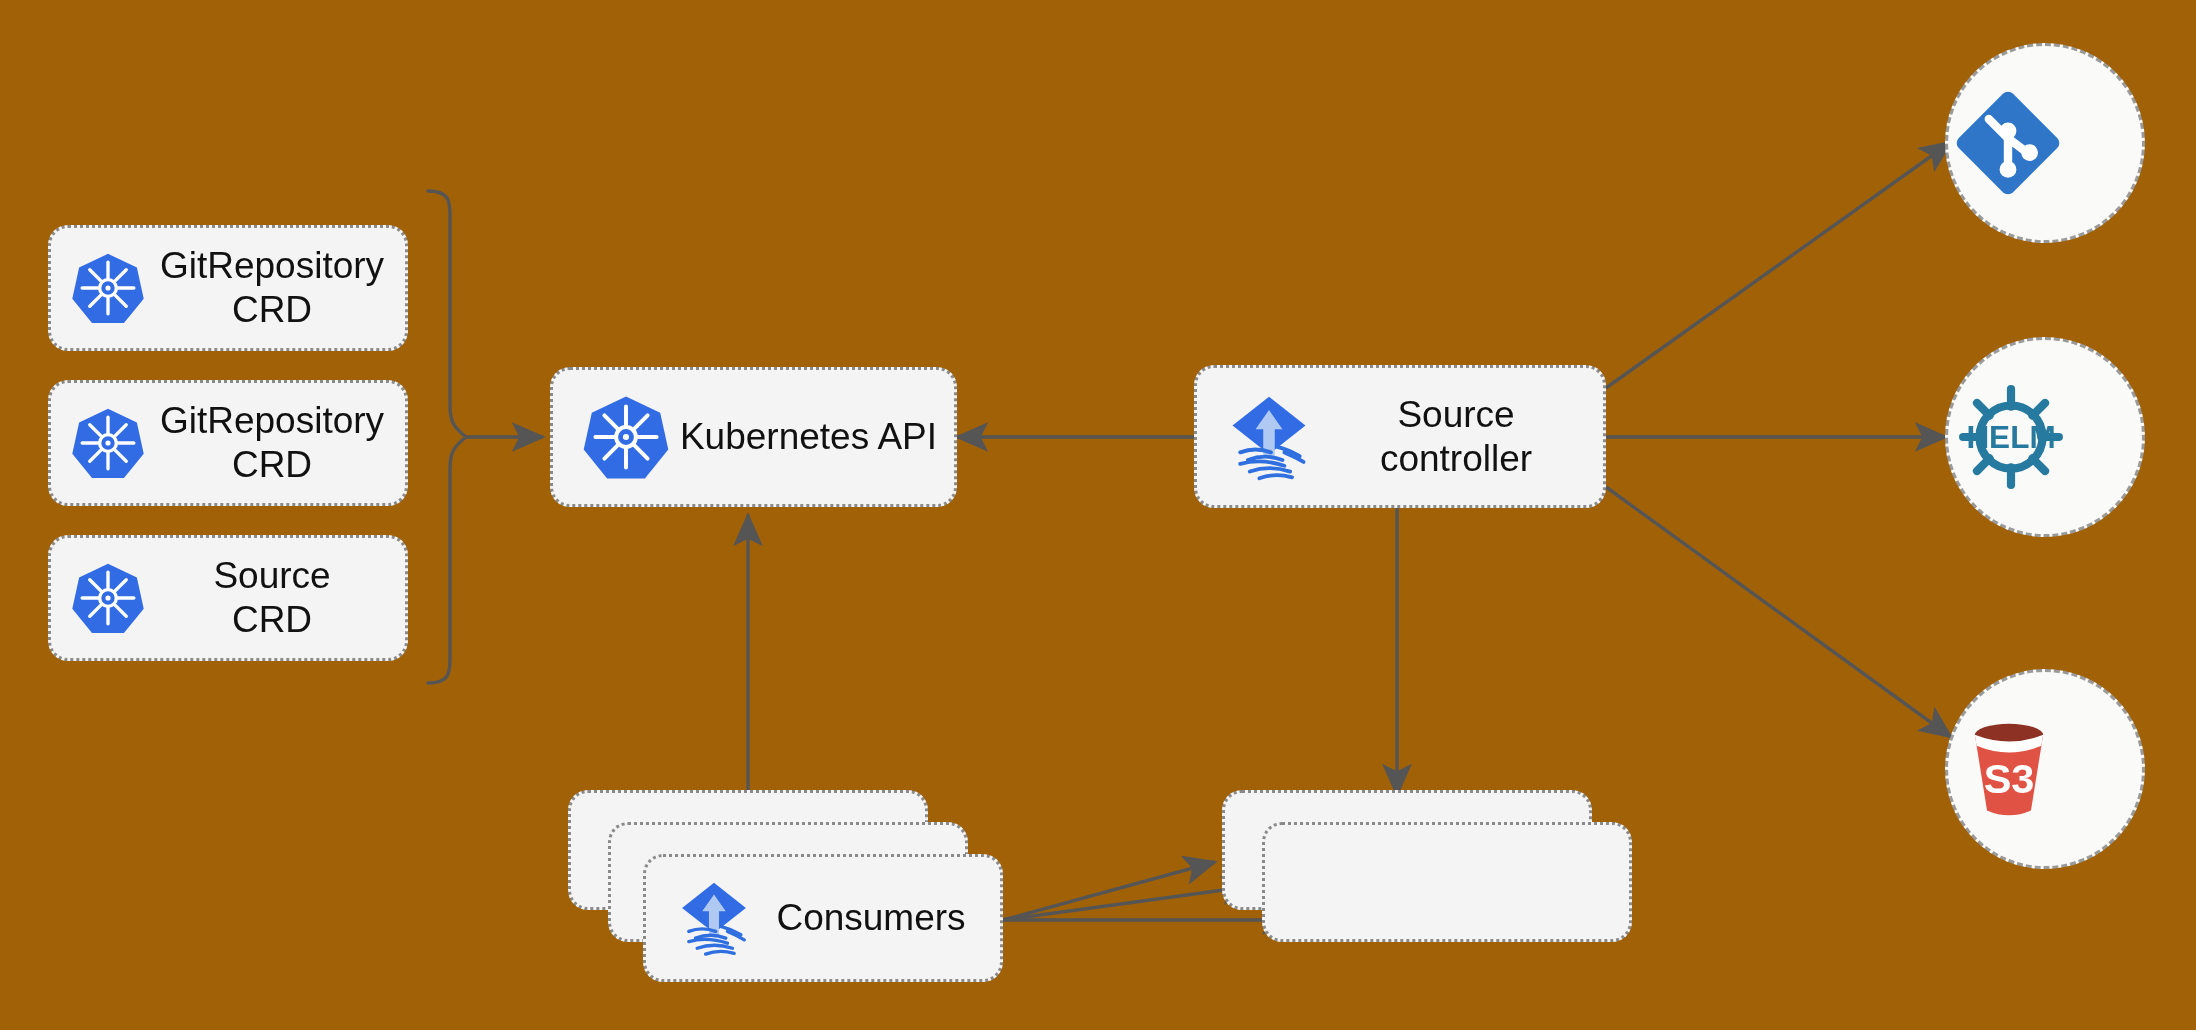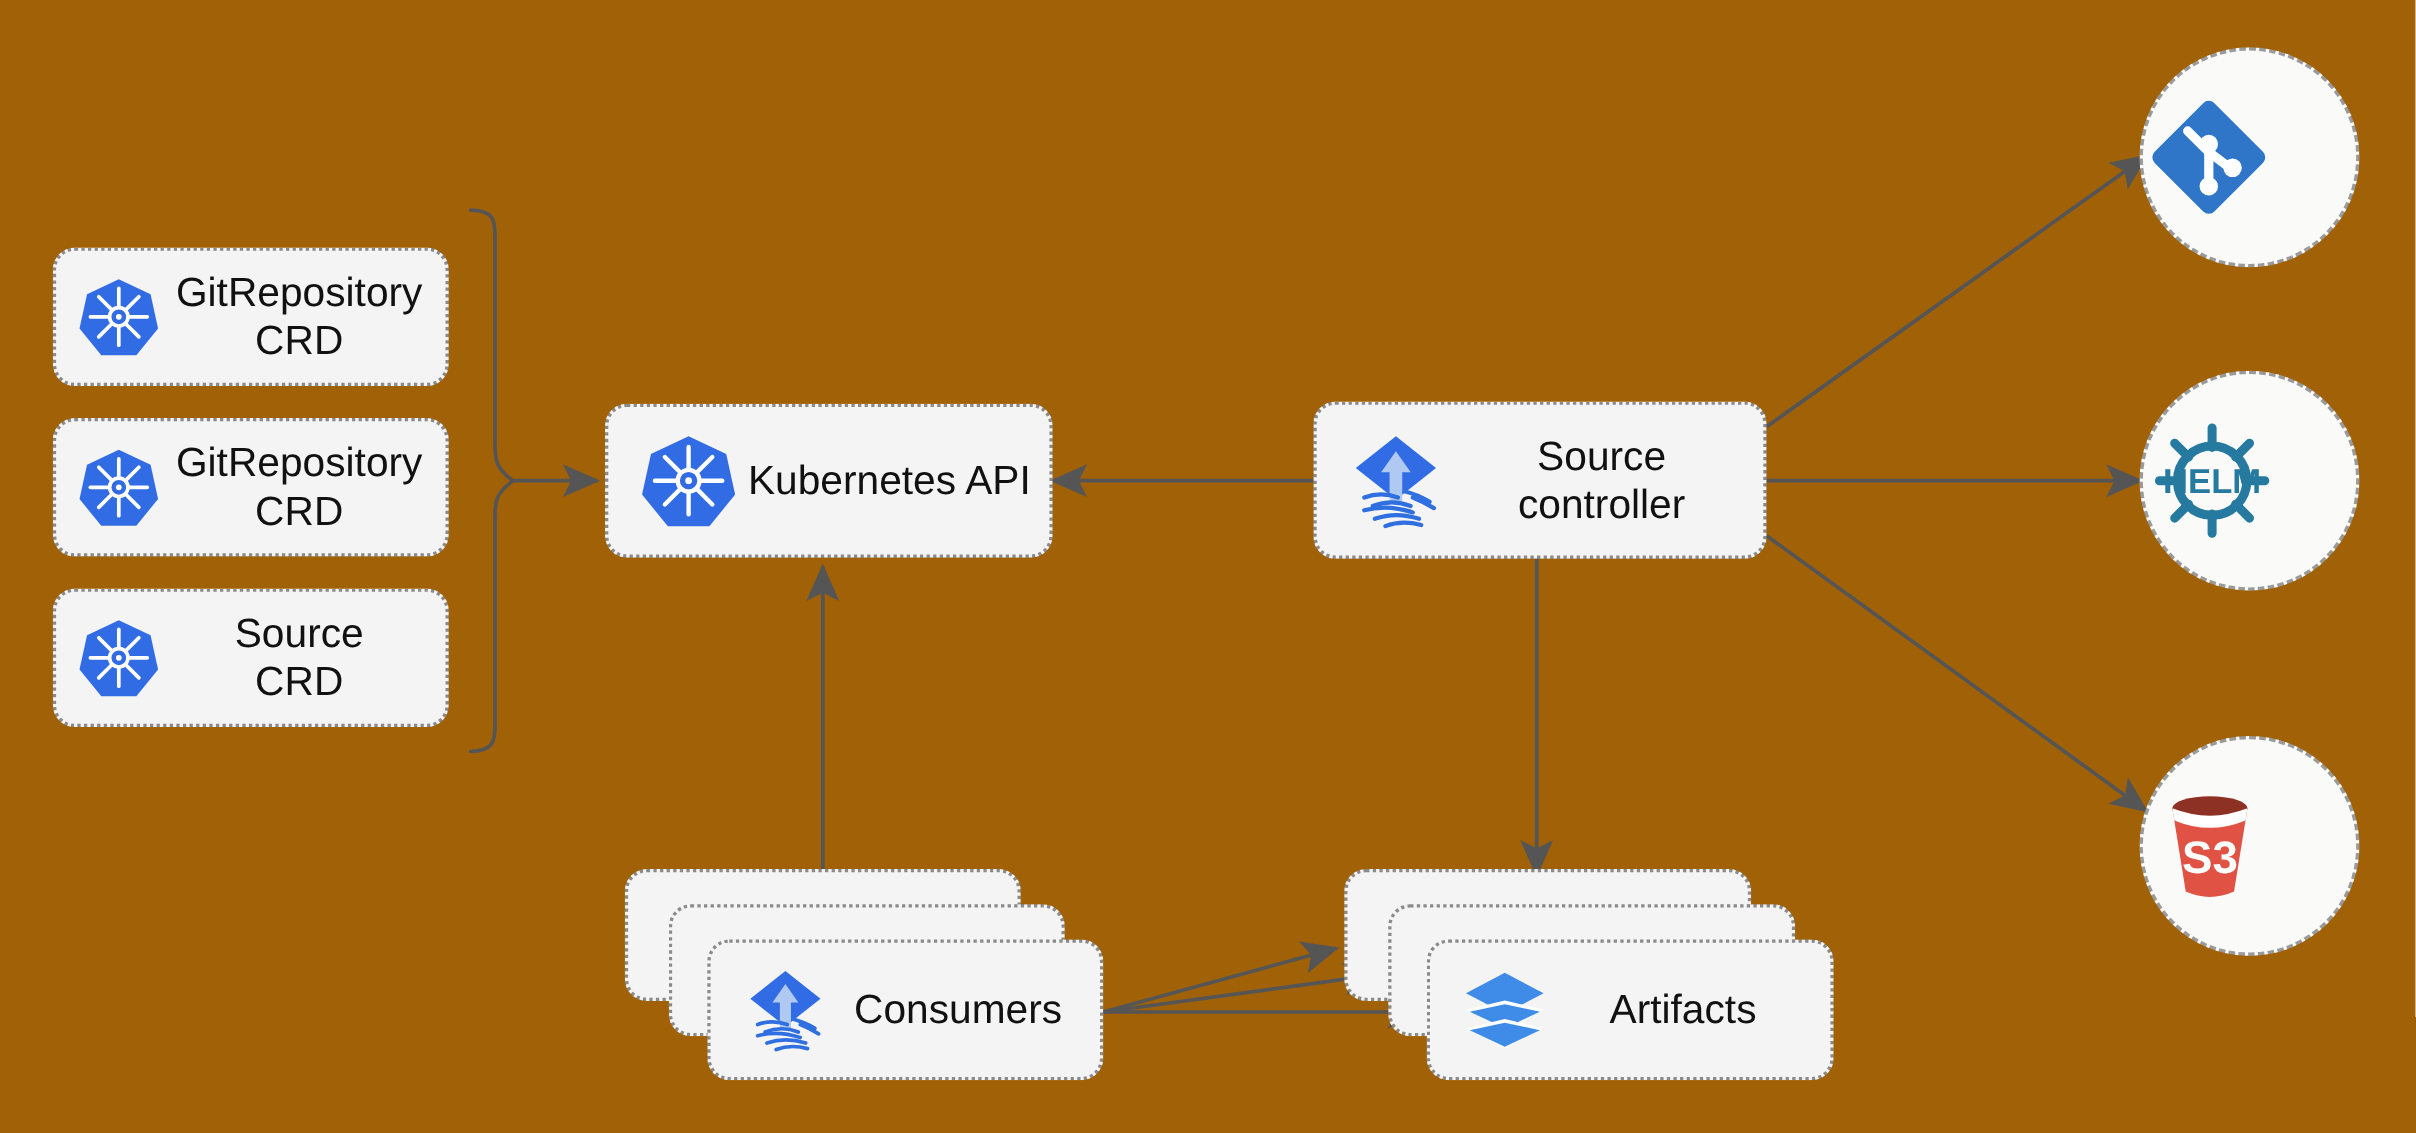--- a/index.html
+++ b/index.html
@@ -275,32 +275,20 @@
           </g>
         </svg>
       </span>
       <span class="label">Consumers</span>
     </div>
   </div>
 
   <div class="stack" style="left:1222px; top:790px; width:450px; height:195px;">
     <div class="sheet s1" style="width:370px; height:120px;"></div>
     <div class="sheet s2" style="width:370px; height:120px;"></div>
-    <div class="sheet s3" style="width:370px; height:128px;">
-      <span class="ico">
-        <svg width="84" height="84" viewBox="0 0 100 100">
-          <path d="M50 10 L92 32 L50 54 L8 32 Z" fill="#3E8BE8"></path>
-          <path d="M50 40 L92 50 L50 72 L8 50 Z" fill="#ffffff"></path>
-          <path d="M50 44 L88 52 L50 70 L12 52 Z" fill="#3E8BE8"></path>
-          <path d="M50 60 L92 70 L50 92 L8 70 Z" fill="#ffffff"></path>
-          <path d="M50 64 L88 72 L50 90 L12 72 Z" fill="#3E8BE8"></path>
-        </svg>
-      </span>
-      <span class="label">Artifacts</span>
-    </div>
   </div>
 
   <div class="circ" style="left:1945px; top:43px;">
     <span>
       <svg width="120" height="120" viewBox="0 0 100 100">
         <rect x="18" y="18" width="64" height="64" rx="6" transform="rotate(45 50 50)" fill="#2F76C8"></rect>
         <g stroke="#ffffff" stroke-width="7" stroke-linecap="round" fill="none">
           <line x1="50" y1="38" x2="50" y2="70"></line>
           <path d="M50 46 L66 58"></path>
         </g>

